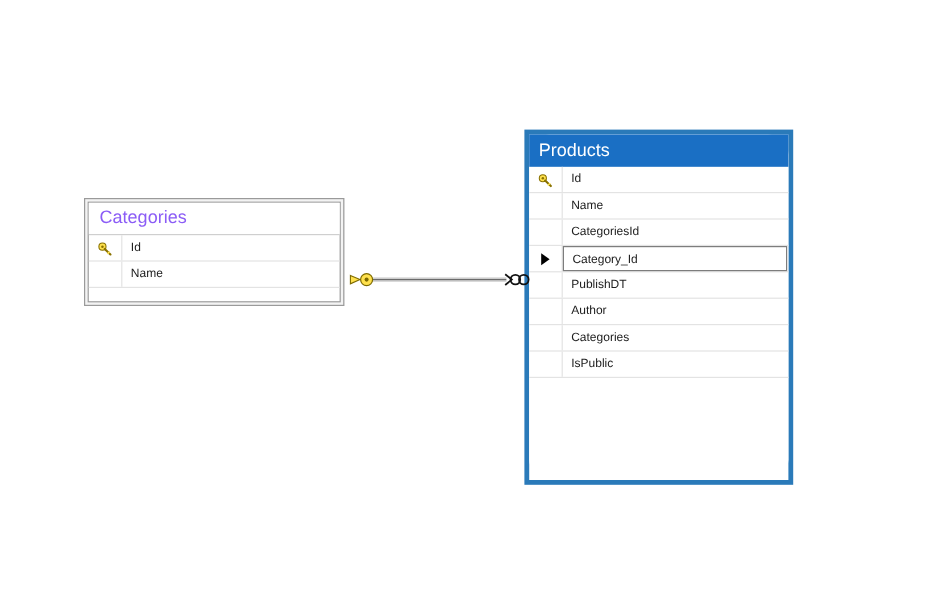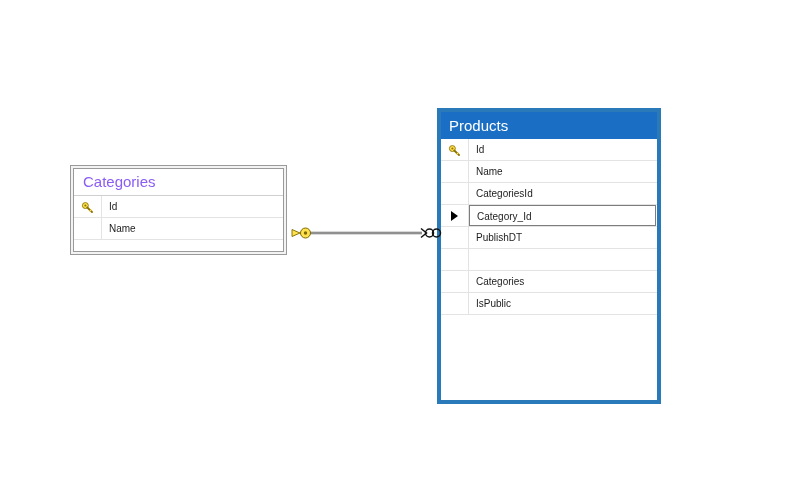--- a/index.html
+++ b/index.html
@@ -225,20 +225,21 @@
         </div>
 
 
         <div class="row">
           <div class="gutter"></div>
           <div class="cell">PublishDT</div>
         </div>
 
         <div class="row">
           <div class="gutter"></div>
+          <div class="cell">Author</div>
         </div>
 
 
         <div class="row">
           <div class="gutter"></div>
           <div class="cell">Categories</div>
         </div>
 
         <div class="row">
           <div class="gutter"></div>

